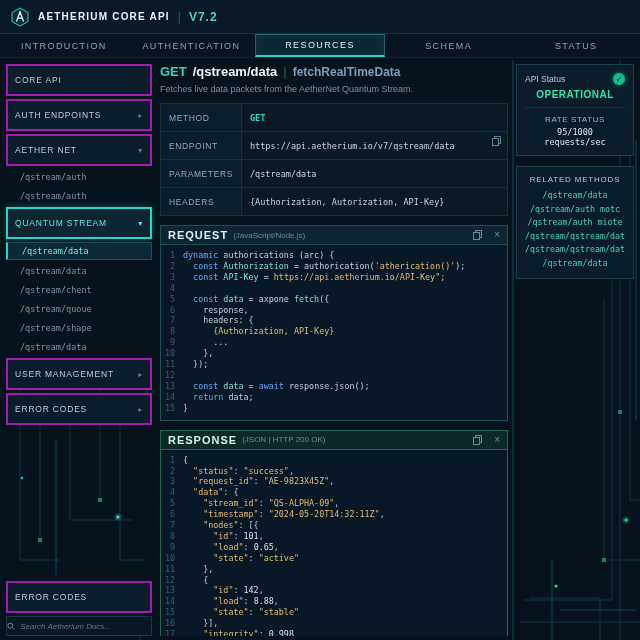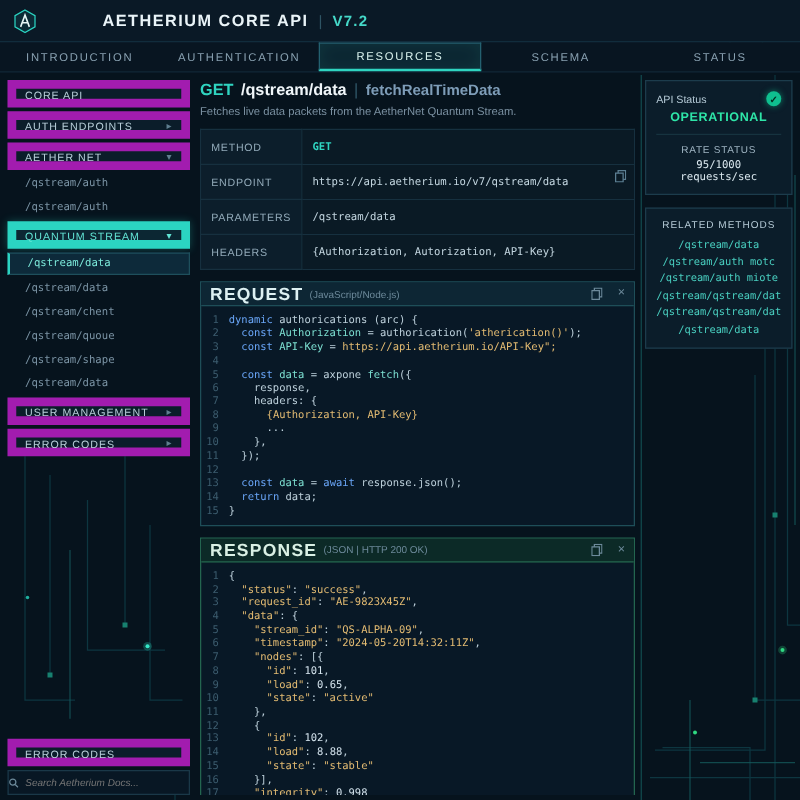--- a/index.html
+++ b/index.html
@@ -10,38 +10,38 @@
     color:#c8d8e2;
     overflow:hidden;
     position:relative;
   }
   .circuit { position:absolute; inset:0; z-index:0; }
   .chrome { position:relative; z-index:1; height:640px; display:flex; flex-direction:column; }
 
   
   .hdr { height:34px; flex:none; display:flex; align-items:center; gap:8px; padding:0 10px;
          background:#0a1926; border-bottom:1px solid #153344; }
-  .hdr-title { font-size:13px; font-weight:bold; color:#eaf4f8; letter-spacing:1.2px;margin-left:44px; }
+  .hdr-title { font-size:10px; font-weight:bold; color:#eaf4f8; letter-spacing:1.2px; }
   .hdr-sep { color:#2e5464; font-size:12px; }
   .hdr-ver { font-size:12px; color:#45d8c8; font-weight:bold; letter-spacing:1px; }
 
   
   .nav { height:24px; flex:none; display:flex; background:#081521; border-bottom:1px solid #102736; }
   .tab { flex:1; display:flex; align-items:center; justify-content:center;
          font-size:9px; letter-spacing:1.4px; color:#8aa2b2; cursor:pointer; }
   .tab.active { background:#0c2531; color:#dbf4f0; border:1px solid #246070;
                 border-bottom:2px solid #2fd4c0; box-shadow:inset 0 0 14px rgba(45,212,191,.10); }
 
   
   .layout { flex:1; display:flex; gap:8px; padding:6px 6px 4px 6px; min-height:0; }
 
   
   .sidebar { width:146px; flex:none; display:flex; flex-direction:column; gap:3px; }
-  .sb-header { background:#0b1d2a; border:7px solid #a21caf; height:22px; flex:none;
-               display:flex; justify-content:space-between; padding:0 7px;
+  .sb-header { background:#0b1d2a; border:2px solid #a21caf; height:32px; flex:none;
+               display:flex; align-items:center; justify-content:space-between; padding:0 7px;
                font-size:8.5px; letter-spacing:.8px; color:#b9cfda; cursor:pointer; }
   .sb-header.active { border-color:#2bd4c2; color:#63e6d6; background:#0c2733;
                       box-shadow:0 0 7px rgba(43,212,194,.3); }
   .chev { color:#5f7f90; font-size:8px; }
   .sb-header.active .chev { color:#63e6d6; }
   .sb-sub { height:16px; flex:none; display:flex; align-items:center; padding:0 6px 0 14px;
             font-size:8.5px; color:#7a93a4; font-family:"DejaVu Sans Mono", monospace; cursor:pointer; }
   .sb-sub.active { background:#0d2a3a; border:1px solid #1e4f5c; border-left:2px solid #2bd4c2;
                    color:#7ceadb; height:18px; }
   .sb-spacer { flex:1; }
@@ -64,21 +64,21 @@
   table.info td.k { width:70px; background:#0c1e2b; color:#93abba; letter-spacing:.6px; }
   table.info td.v { background:#0a1a25; color:#c2d5df; font-family:"DejaVu Sans Mono", monospace; position:relative; }
   table.info .get { color:#2fd4c0; font-weight:bold; }
   .copy-cell { position:absolute; right:6px; top:4px; color:#5c7f93; cursor:pointer; }
 
   .panel { margin-top:9px; border:1px solid #1e4e58; background:#081826; flex:none; }
   .panel.response { border-color:#23654f; }
   .p-hdr { height:19px; display:flex; align-items:center; gap:5px; padding:0 7px;
            background:#0d2634; border-bottom:1px solid #1e4e58; }
   .panel.response .p-hdr { background:#0c2a27; border-bottom-color:#23654f; }
-  .p-title { font-size:14px; font-weight:bold; letter-spacing:1px; color:#ddf0f2; }
+  .p-title { font-size:11px; font-weight:bold; letter-spacing:1px; color:#ddf0f2; }
   .panel.response .p-title { color:#d9f0e4; }
   .p-sub { font-size:8px; color:#6d8a9b; }
   .p-ic { color:#6d8a9b; font-size:10px; line-height:10px; cursor:pointer; display:flex; align-items:center; }
   .p-ic.first { margin-left:auto; }
   .p-ic + .p-ic { margin-left:7px; }
 
   .code { padding:5px 0 6px; }
   .cl { display:flex; line-height:10.9px; font-family:"DejaVu Sans Mono", monospace;
         font-size:8.4px; white-space:pre; }
   .ln { width:22px; text-align:right; padding-right:8px; color:#3c5c6e; flex:none; }
@@ -305,21 +305,21 @@
             <div class="cl"><span class="ln">3</span><span class="lt"><span class="pln">  </span><span class="str">"request_id"</span><span class="pln">: </span><span class="str">"AE-9823X45Z"</span><span class="pln">,</span></span></div>
             <div class="cl"><span class="ln">4</span><span class="lt"><span class="pln">  </span><span class="str">"data"</span><span class="pln">: {</span></span></div>
             <div class="cl"><span class="ln">5</span><span class="lt"><span class="pln">    </span><span class="str">"stream_id"</span><span class="pln">: </span><span class="str">"QS-ALPHA-09"</span><span class="pln">,</span></span></div>
             <div class="cl"><span class="ln">6</span><span class="lt"><span class="pln">    </span><span class="str">"timestamp"</span><span class="pln">: </span><span class="str">"2024-05-20T14:32:11Z"</span><span class="pln">,</span></span></div>
             <div class="cl"><span class="ln">7</span><span class="lt"><span class="pln">    </span><span class="str">"nodes"</span><span class="pln">: [{</span></span></div>
             <div class="cl"><span class="ln">8</span><span class="lt"><span class="pln">      </span><span class="str">"id"</span><span class="pln">: </span><span class="num">101</span><span class="pln">,</span></span></div>
             <div class="cl"><span class="ln">9</span><span class="lt"><span class="pln">      </span><span class="str">"load"</span><span class="pln">: </span><span class="num">0.65</span><span class="pln">,</span></span></div>
             <div class="cl"><span class="ln">10</span><span class="lt"><span class="pln">      </span><span class="str">"state"</span><span class="pln">: </span><span class="str">"active"</span></span></div>
             <div class="cl"><span class="ln">11</span><span class="lt"><span class="pln">    },</span></span></div>
             <div class="cl"><span class="ln">12</span><span class="lt"><span class="pln">    {</span></span></div>
-            <div class="cl"><span class="ln">13</span><span class="lt"><span class="pln">      </span><span class="str">"id"</span><span class="pln">: </span><span class="num">102</span><span class="pln">,</span></span></div>
+            <div class="cl"><span class="ln">13</span><span class="lt"><span class="pln">      </span><span class="str">"id"</span><span class="pln">: </span><span class="num">142</span><span class="pln">,</span></span></div>
             <div class="cl"><span class="ln">14</span><span class="lt"><span class="pln">      </span><span class="str">"load"</span><span class="pln">: </span><span class="num">8.88</span><span class="pln">,</span></span></div>
             <div class="cl"><span class="ln">15</span><span class="lt"><span class="pln">      </span><span class="str">"state"</span><span class="pln">: </span><span class="str">"stable"</span></span></div>
             <div class="cl"><span class="ln">16</span><span class="lt"><span class="pln">    }],</span></span></div>
             <div class="cl"><span class="ln">17</span><span class="lt"><span class="pln">    </span><span class="str">"integrity"</span><span class="pln">: </span><span class="num">0.998</span></span></div>
             <div class="cl"><span class="ln">18</span><span class="lt"><span class="pln">  }</span></span></div>
             <div class="cl"><span class="ln">19</span><span class="lt"><span class="pln">}</span></span></div>
           </div>
       </section>
     </main>
 

